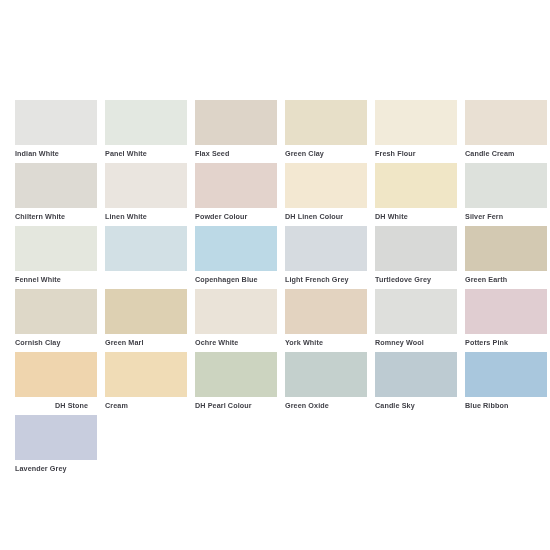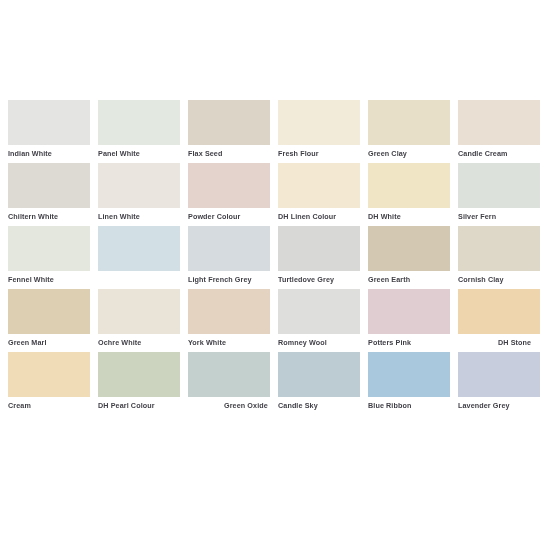--- a/index.html
+++ b/index.html
@@ -12,21 +12,21 @@
     height: 550px;
     background: #ffffff;
     font-family: "Liberation Sans", sans-serif;
     overflow: hidden;
   }
   #swatch-chart {
     position: relative;
     width: 550px;
     height: 550px;
     box-sizing: border-box;
-    padding: 100px 0 0 0;
+    padding: 100px 0 0 7px;
     background: #ffffff;
   }
   .swatch-grid {
     display: grid;
     grid-template-columns: repeat(6, 82px);
     column-gap: 8px;
     row-gap: 0px;
     margin-left: 8px;
   }
   .swatch-cell {
@@ -69,28 +69,28 @@
     </div>
     <div class="swatch-cell">
       <span class="swatch-chip" style="background-color: rgb(227, 232, 225);"></span>
       <span class="swatch-label" style="color: rgb(63, 63, 70);">Panel White</span>
     </div>
     <div class="swatch-cell">
       <span class="swatch-chip" style="background-color: rgb(221, 212, 200);"></span>
       <span class="swatch-label" style="color: rgb(63, 63, 70);">Flax Seed</span>
     </div>
     <div class="swatch-cell">
+      <span class="swatch-chip" style="background-color: rgb(231, 223, 200);"></span>
+      <span class="swatch-label" style="color: rgb(63, 63, 70);">Green Clay</span>
+    </div>
+    <div class="swatch-cell">
       <span class="swatch-chip" style="background-color: rgb(242, 235, 218);"></span>
       <span class="swatch-label" style="color: rgb(63, 63, 70);">Fresh Flour</span>
     </div>
     <div class="swatch-cell">
-      <span class="swatch-chip" style="background-color: rgb(231, 223, 200);"></span>
-      <span class="swatch-label" style="color: rgb(63, 63, 70);">Green Clay</span>
-    </div>
-    <div class="swatch-cell">
       <span class="swatch-chip" style="background-color: rgb(233, 224, 211);"></span>
       <span class="swatch-label" style="color: rgb(63, 63, 70);">Candle Cream</span>
     </div>
 
     <div class="swatch-cell">
       <span class="swatch-chip" style="background-color: rgb(221, 218, 211);"></span>
       <span class="swatch-label" style="color: rgb(63, 63, 70);">Chiltern White</span>
     </div>
     <div class="swatch-cell">
       <span class="swatch-chip" style="background-color: rgb(234, 229, 223);"></span>
@@ -115,20 +115,24 @@
 
     <div class="swatch-cell">
       <span class="swatch-chip" style="background-color: rgb(228, 231, 222);"></span>
       <span class="swatch-label" style="color: rgb(63, 63, 70);">Fennel White</span>
     </div>
     <div class="swatch-cell">
       <span class="swatch-chip" style="background-color: rgb(210, 224, 229);"></span>
       <span class="swatch-label" style="color: rgb(63, 63, 70); margin-top: 32px;">Clear Skies</span>
     </div>
     <div class="swatch-cell">
+      <span class="swatch-chip" style="background-color: rgb(188, 217, 230);"></span>
+      <span class="swatch-label" style="color: rgb(63, 63, 70);">Copenhagen Blue</span>
+    </div>
+    <div class="swatch-cell">
       <span class="swatch-chip" style="background-color: rgb(214, 219, 224);"></span>
       <span class="swatch-label" style="color: rgb(63, 63, 70);">Light French Grey</span>
     </div>
     <div class="swatch-cell">
       <span class="swatch-chip" style="background-color: rgb(216, 217, 215);"></span>
       <span class="swatch-label" style="color: rgb(63, 63, 70);">Turtledove Grey</span>
     </div>
     <div class="swatch-cell">
       <span class="swatch-chip" style="background-color: rgb(211, 201, 178);"></span>
       <span class="swatch-label" style="color: rgb(63, 63, 70);">Green Earth</span>
@@ -166,21 +170,21 @@
     <div class="swatch-cell">
       <span class="swatch-chip" style="background-color: rgb(240, 220, 182);"></span>
       <span class="swatch-label" style="color: rgb(63, 63, 70);">Cream</span>
     </div>
     <div class="swatch-cell">
       <span class="swatch-chip" style="background-color: rgb(204, 212, 192);"></span>
       <span class="swatch-label" style="color: rgb(63, 63, 70);">DH Pearl Colour</span>
     </div>
     <div class="swatch-cell">
       <span class="swatch-chip" style="background-color: rgb(196, 208, 205);"></span>
-      <span class="swatch-label" style="color: rgb(63, 63, 70); margin-left: 36px;">Green Oxide</span>
+      <span class="swatch-label" style="color: rgb(63, 63, 70);">Green Oxide</span>
     </div>
     <div class="swatch-cell">
       <span class="swatch-chip" style="background-color: rgb(189, 203, 210);"></span>
       <span class="swatch-label" style="color: rgb(63, 63, 70);">Candle Sky</span>
     </div>
 
     <div class="swatch-cell">
       <span class="swatch-chip" style="background-color: rgb(169, 199, 221);"></span>
       <span class="swatch-label" style="color: rgb(63, 63, 70);">Blue Ribbon</span>
     </div>

